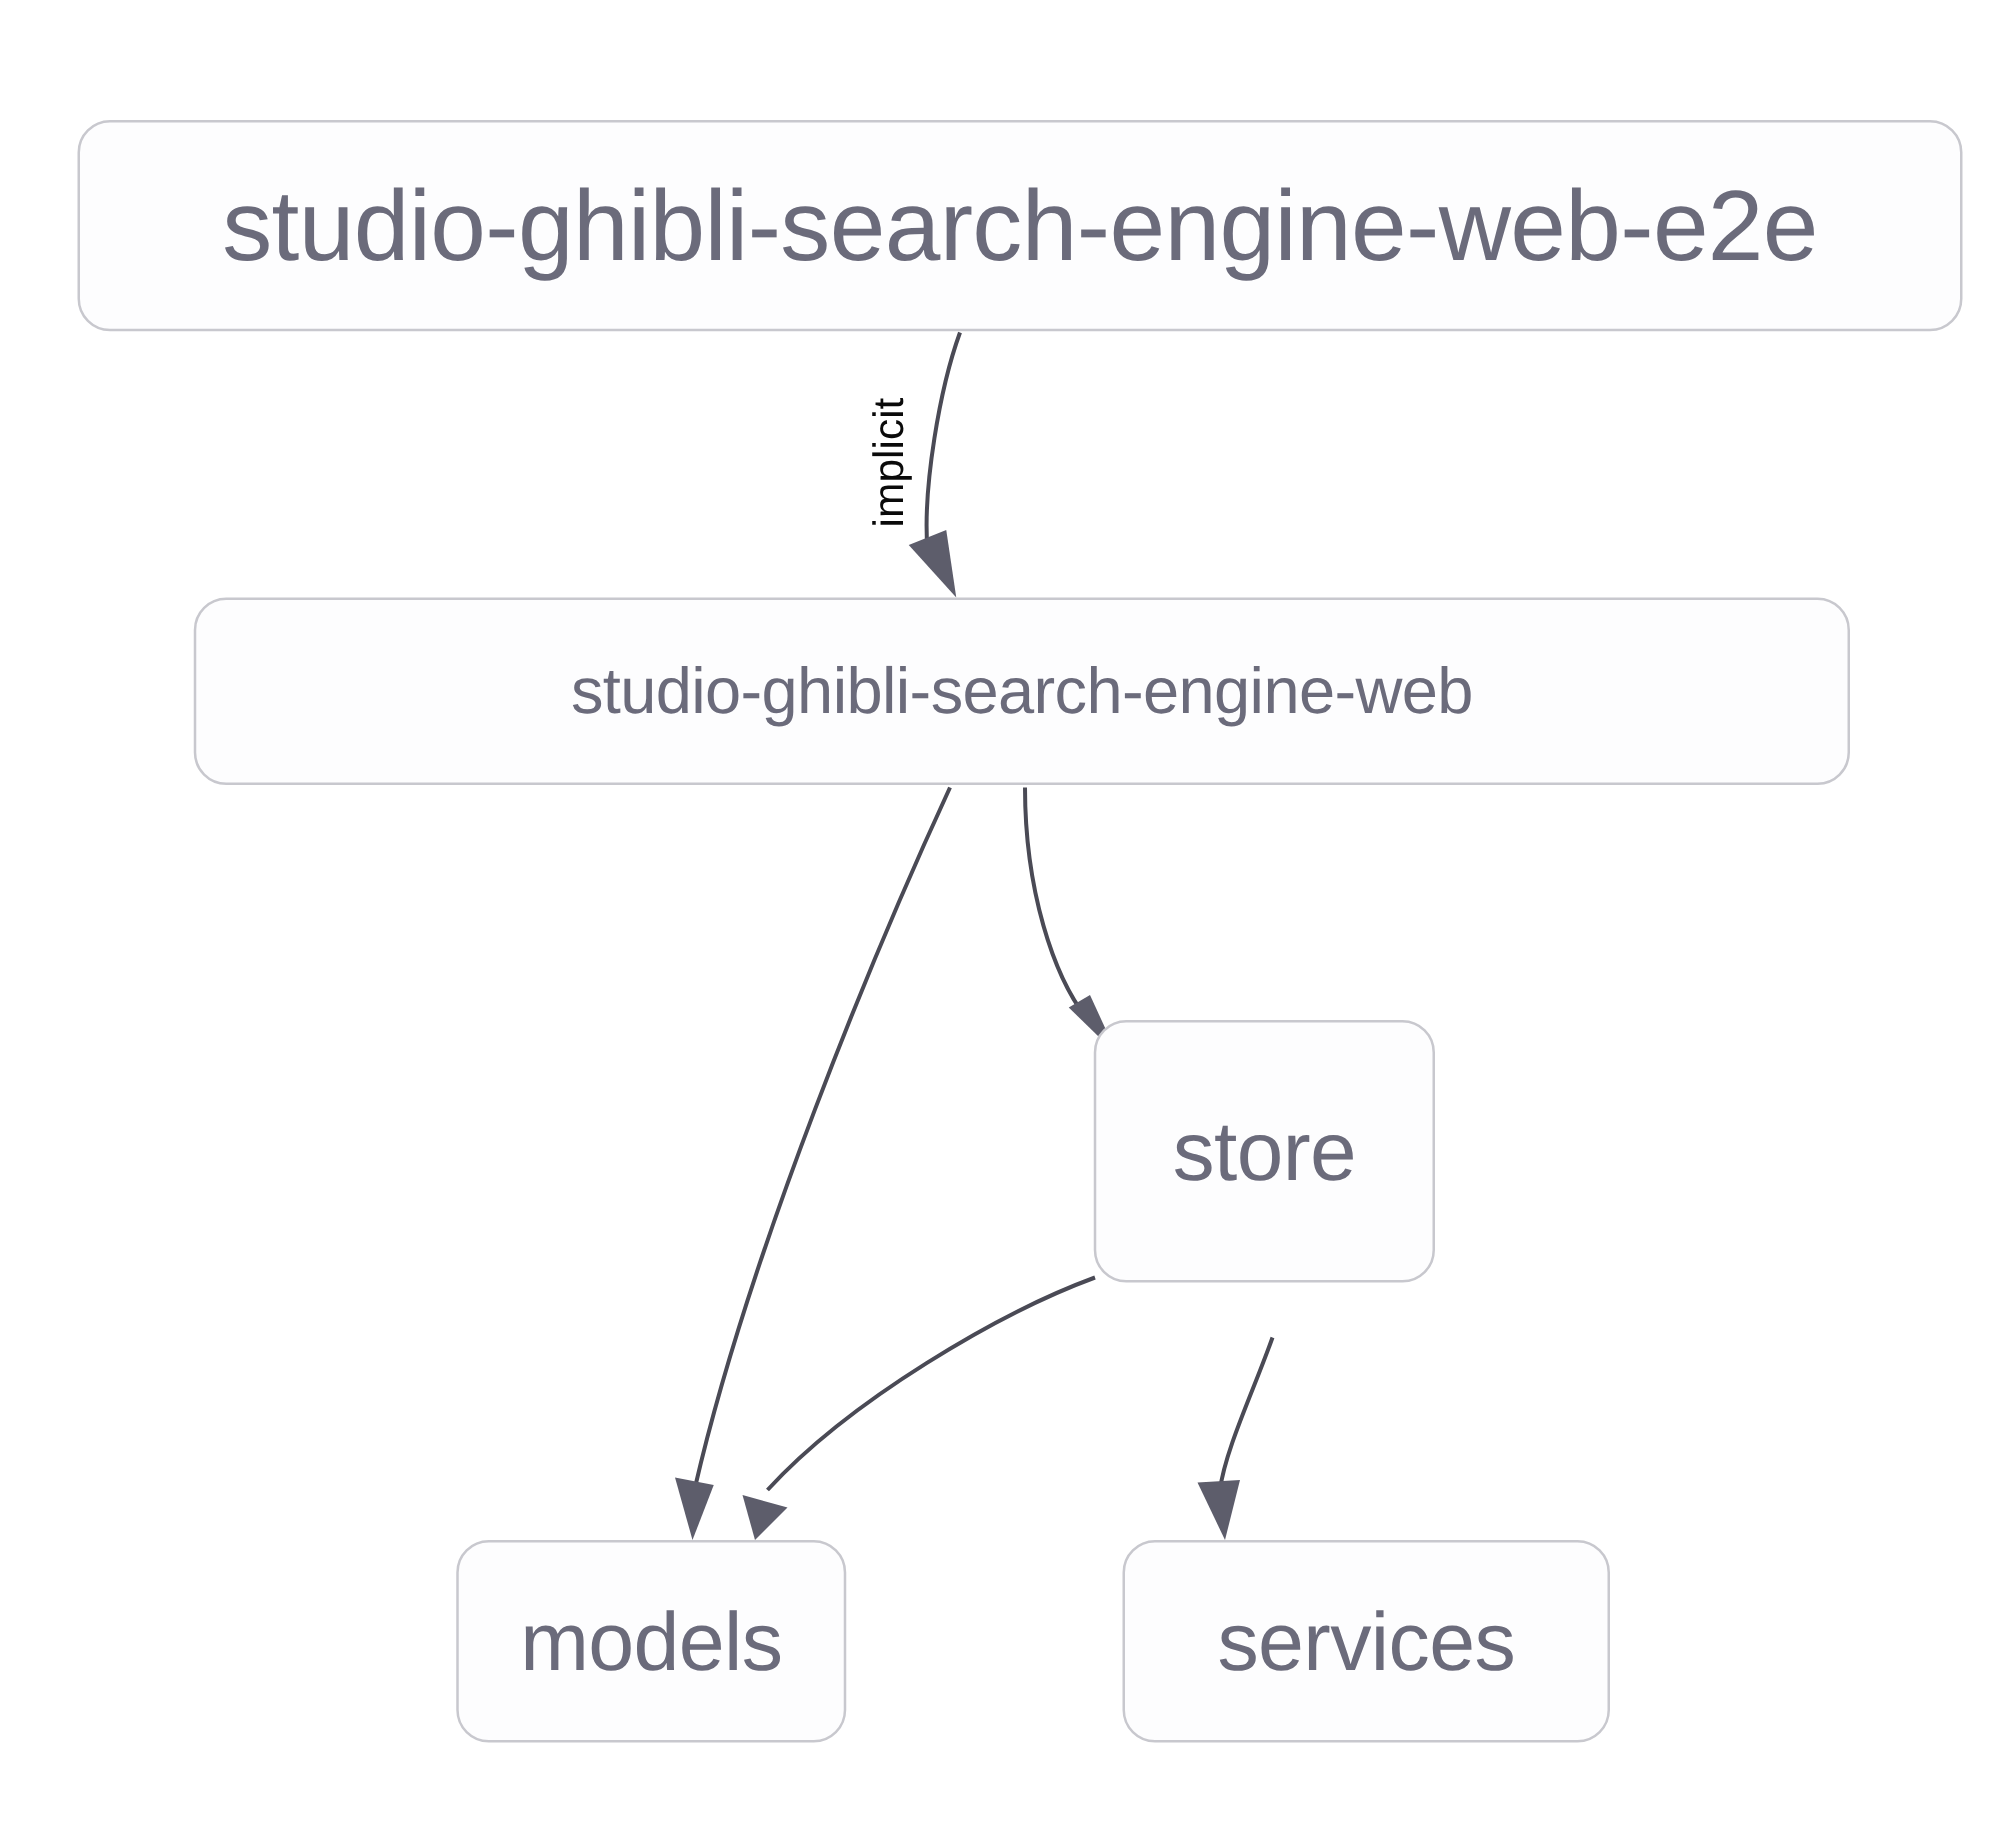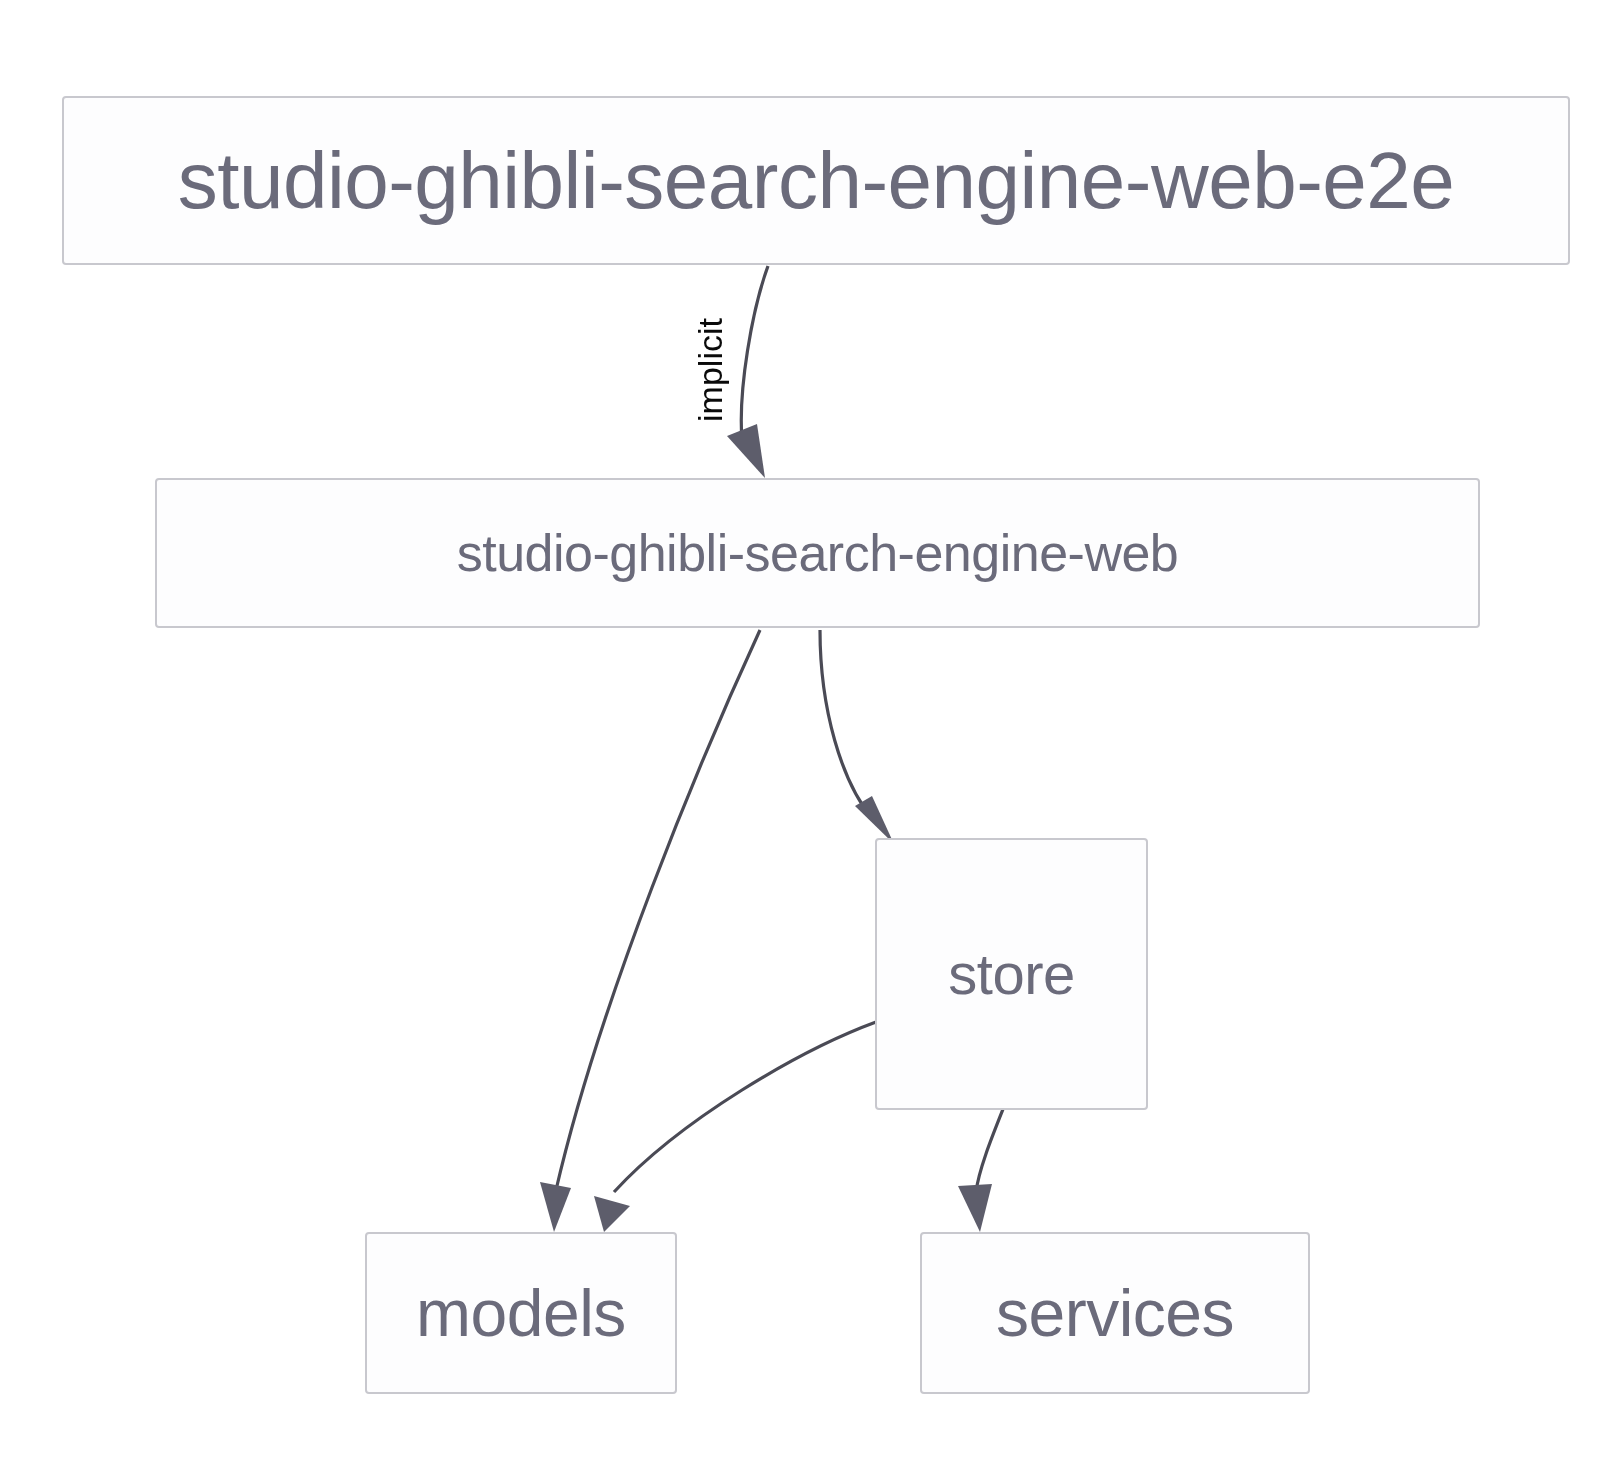--- a/index.html
+++ b/index.html
@@ -24,21 +24,21 @@
     top: 0;
     width: 1606px;
     height: 1458px;
     pointer-events: none;
   }
   .graph-node {
     position: absolute;
     box-sizing: border-box;
     background: #fdfdfe;
     border: 2px solid #c8c8ce;
-    border-radius: 4px;
+    border-radius: 26px;
     display: flex;
     align-items: center;
     justify-content: center;
     color: #6b6b7b;
     font-family: "Liberation Sans", sans-serif;
     font-weight: 400;
     letter-spacing: -0.5px;
     white-space: nowrap;
     z-index: 2;
   }
@@ -50,32 +50,32 @@
     left: 62px;  top: 96px;
     width: 1508px; height: 169px;
     font-size: 80px;
   }
   #node-web {
     left: 155px; top: 478px;
     width: 1325px; height: 150px;
     font-size: 52px;
   }
   #node-store {
-    left: 875px; top: 838px;
-    width: 273px; height: 272px;
-    font-size: 58px;
+    left: 875px; top: 816px;
+    width: 273px; height: 210px;
+    font-size: 67px;
   }
   #node-models {
     left: 365px; top: 1232px;
     width: 312px; height: 162px;
     font-size: 66px;
     text-align: center;
   }
   #node-services {
-    left: 920px; top: 1232px;
+    left: 898px; top: 1232px;
     width: 390px; height: 162px;
     font-size: 66px;
   }
   .edge-path {
     fill: none;
     stroke: #4a4a55;
     stroke-width: 3.2;
   }
   .edge-arrow {
     fill: #5d5d6b;

